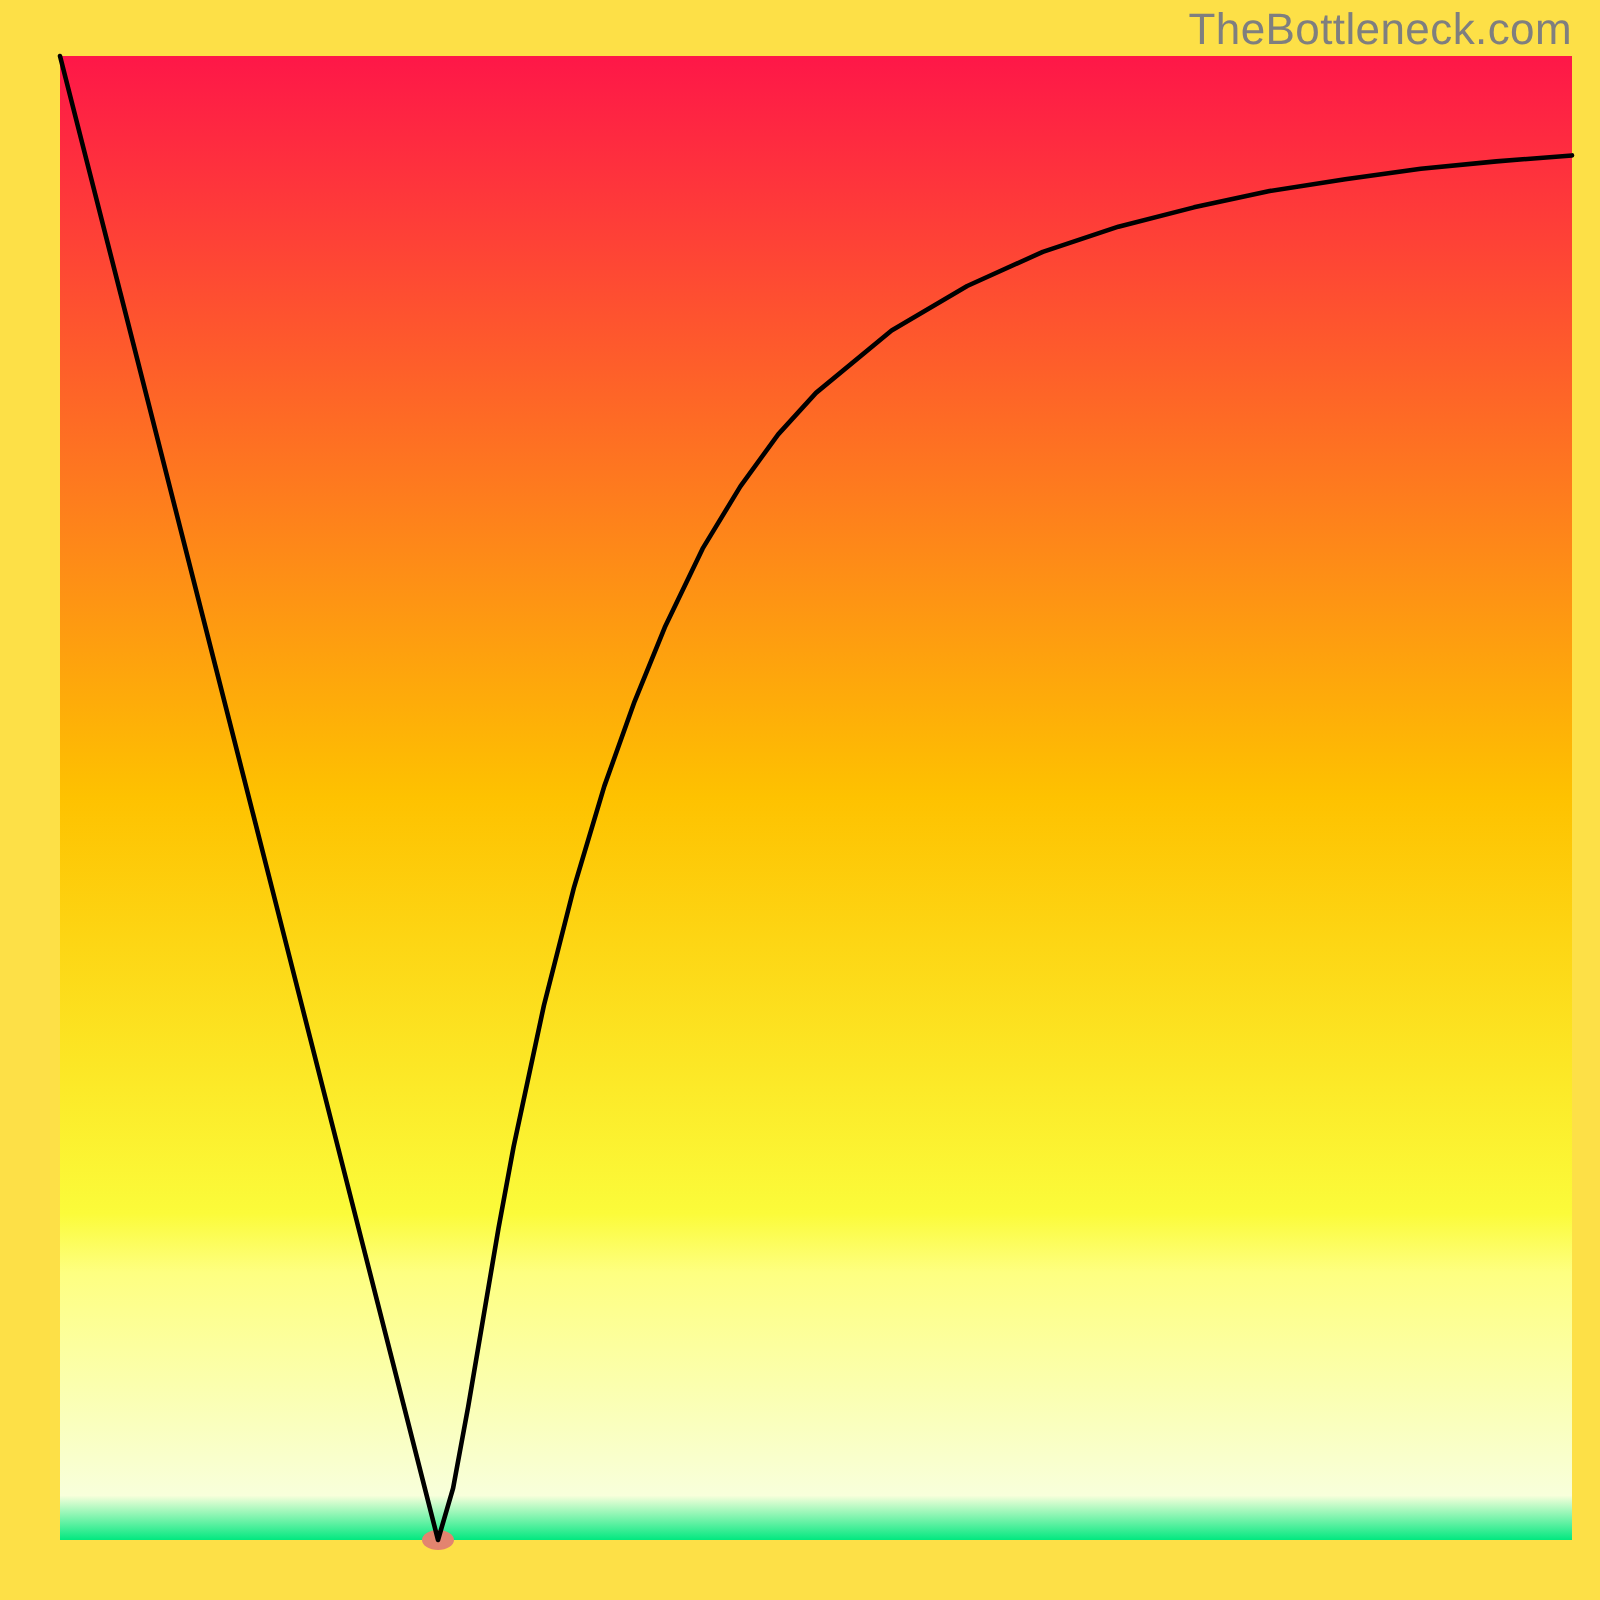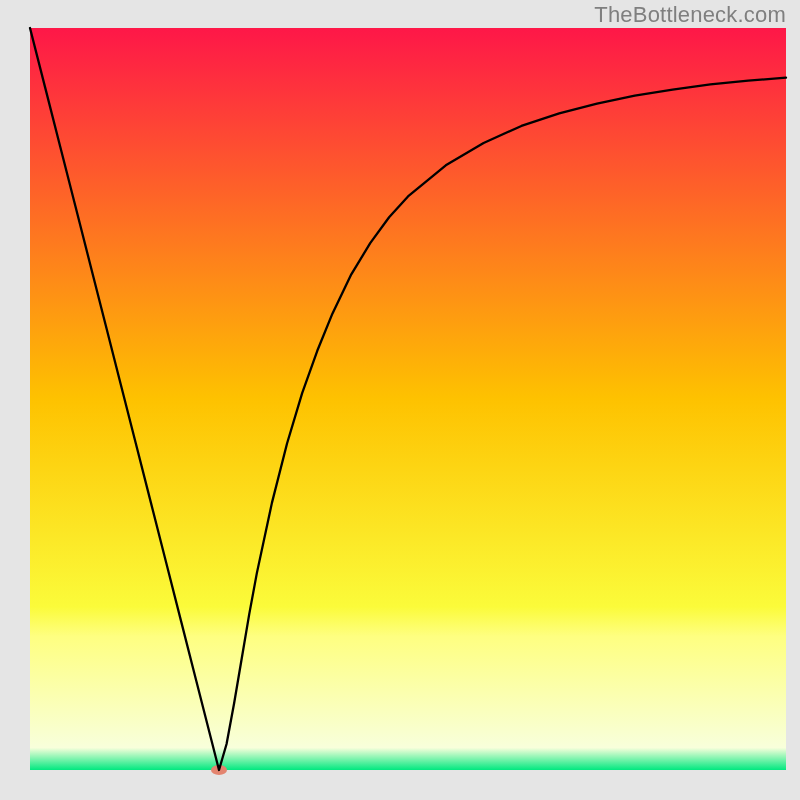--- a/index.html
+++ b/index.html
@@ -8,21 +8,21 @@
     width: 800px;
     height: 800px;
     background: #000;
     overflow: hidden;
     font-family: Arial, Helvetica, sans-serif;
   }
   .frame {
     position: relative;
     width: 800px;
     height: 800px;
-    background: #e5e5e5;
+    background: #fde047;
   }
   .watermark {
     position: absolute;
     top: 2px;
     right: 14px;
     color: #7f7f7f;
     font-size: 22px;
     font-weight: 500;
     letter-spacing: 0.2px;
     z-index: 10;

